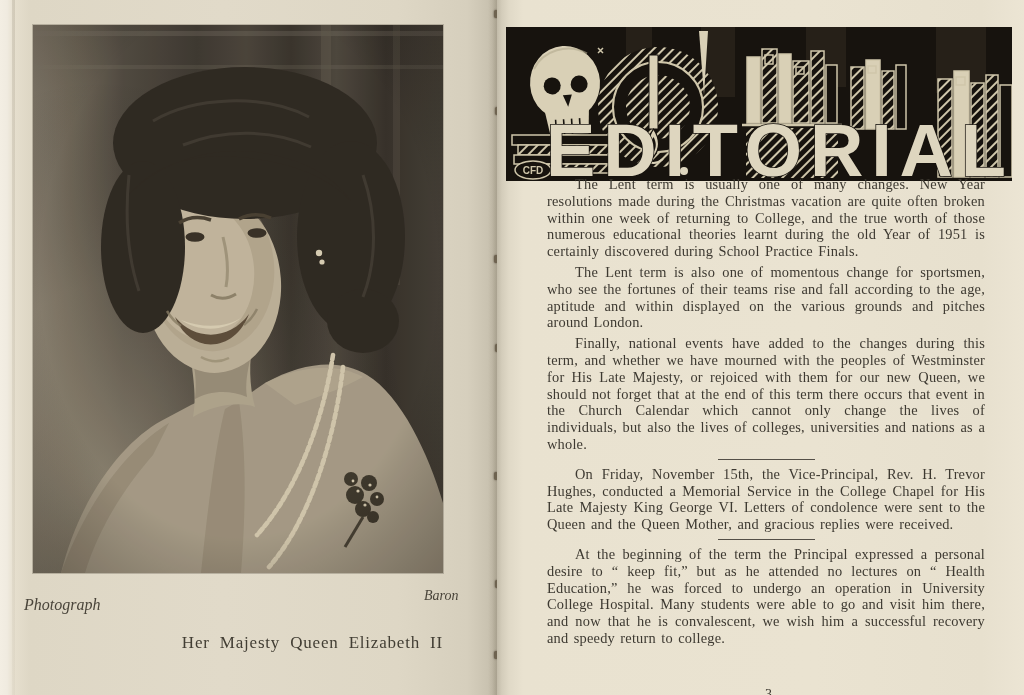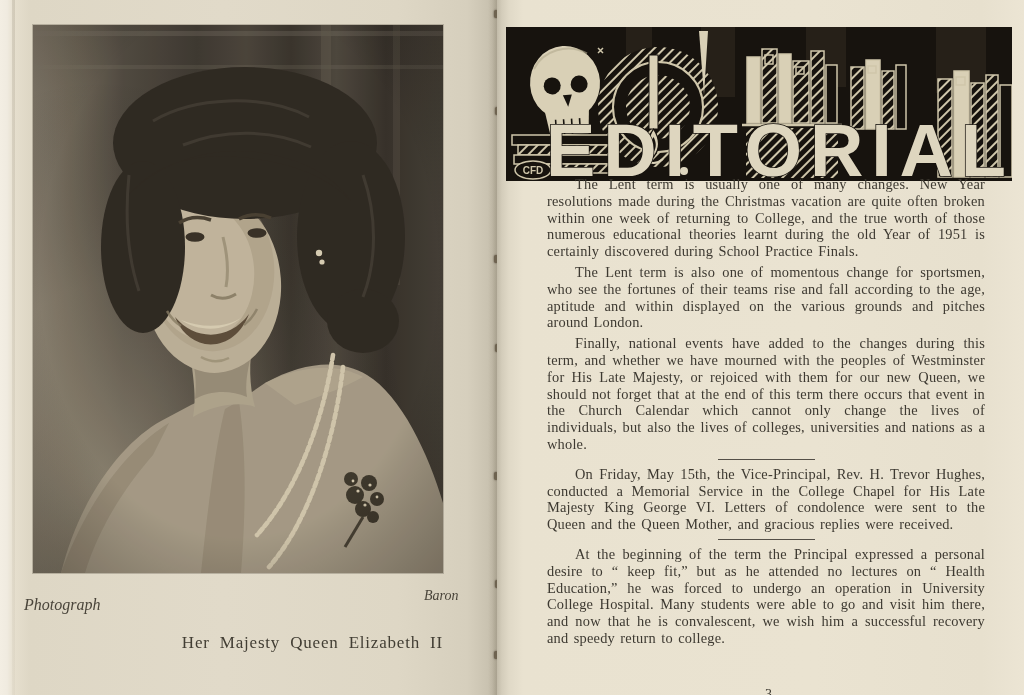--- a/index.html
+++ b/index.html
@@ -264,21 +264,21 @@
         <text x="40" y="149" font-family="Liberation Sans, sans-serif" font-weight="bold" font-size="74" fill="#ded6bf" stroke="#17130e" stroke-width="1.5" style="paint-order:stroke" textLength="460" lengthAdjust="spacing">EDITORIAL</text>
         <circle cx="178" cy="144" r="4" fill="#ded6bf"></circle>
       </svg>
     </div>
 
     <div class="textblock">
       <p>The Lent term is usually one of many changes.  New Year resolutions made during the Christmas vacation are quite often broken within one week of returning to College, and the true worth of those numerous educational theories learnt during the old Year of 1951 is certainly discovered during School Practice Finals.</p>
       <p>The Lent term is also one of momentous change for sportsmen, who see the fortunes of their teams rise and fall according to the age, aptitude and within displayed on the various grounds and pitches around London.</p>
       <p>Finally, national events have added to the changes during this term, and whether we have mourned with the peoples of Westminster for His Late Majesty, or rejoiced with them for our new Queen, we should not forget that at the end of this term there occurs that event in the Church Calendar which cannot only change the lives of individuals, but also the lives of colleges, universities and nations as a whole.</p>
       <hr class="divider">
-      <p>On Friday, May 15th, the Vice-Principal, Rev. H. Trevor Hughes, conducted a Memorial Service in the College Chapel for His Late Majesty King George VI.  Letters of condolence were sent to the Queen and the Queen Mother, and gracious replies were received.</p>
+      <p>On Friday, November 15th, the Vice-Principal, Rev. H. Trevor Hughes, conducted a Memorial Service in the College Chapel for His Late Majesty King George VI.  Letters of condolence were sent to the Queen and the Queen Mother, and gracious replies were received.</p>
       <hr class="divider">
       <p>At the beginning of the term the Principal expressed a personal desire to “ keep fit,” but as he attended no lectures on “ Health Education,” he was forced to undergo an operation in University College Hospital.  Many students were able to go and visit him there, and now that he is convalescent, we wish him a successful recovery and speedy return to college.</p>
     </div>
 
     <div class="pagenum">3</div>
   </div>
 
 </div>
 
 </body></html>

